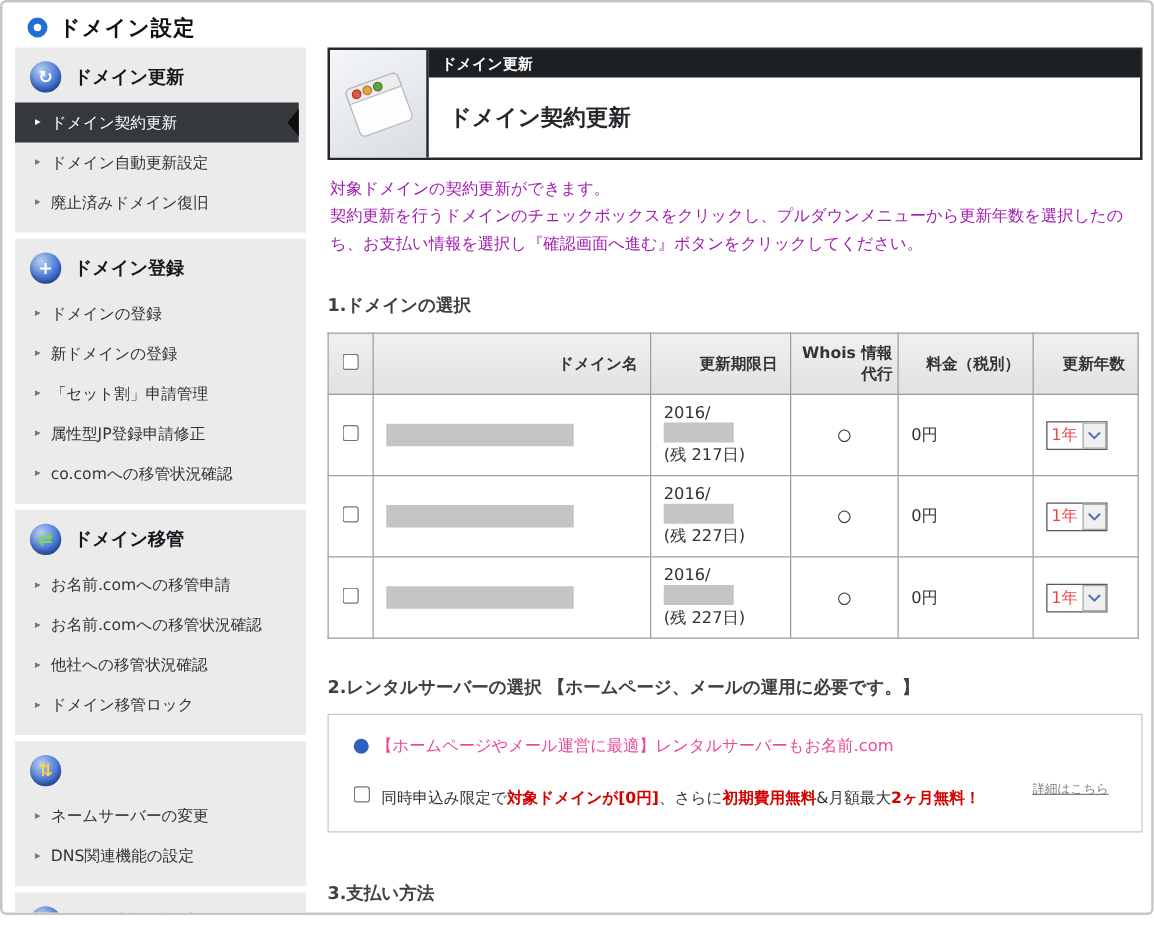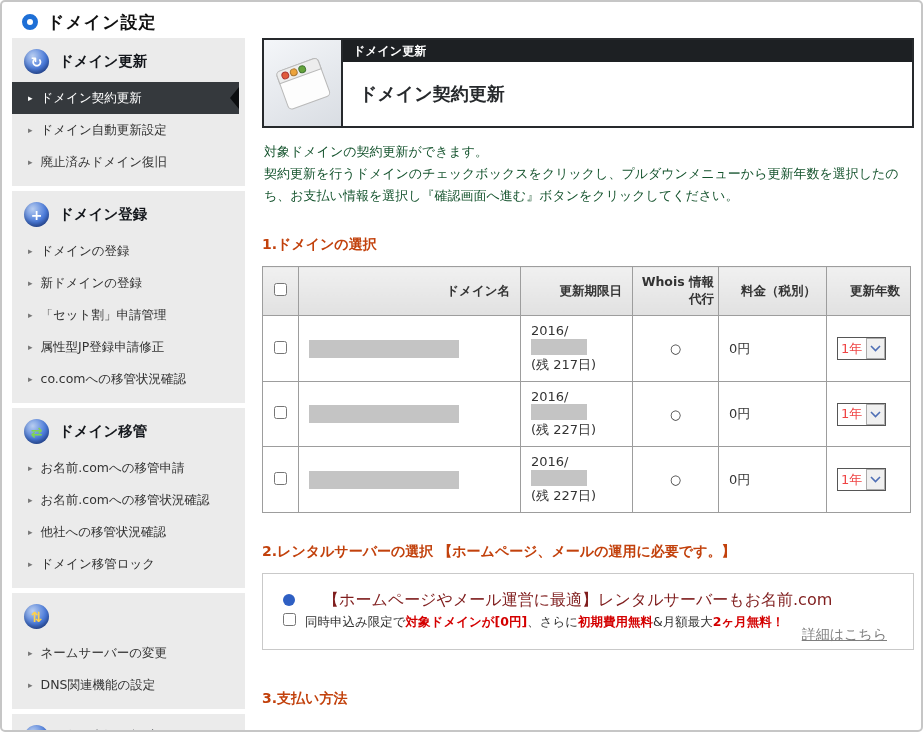--- a/index.html
+++ b/index.html
@@ -52,23 +52,23 @@
   .header-box { display:flex; border:2px solid #26292c; height:90px; }
   .hb-icon {
     width:79px; flex:none; border-right:2px solid #26292c;
     background:linear-gradient(150deg,#f4f6f9,#d9dde3);
     display:flex; align-items:center; justify-content:center;
   }
   .hb-right { flex:1; display:flex; flex-direction:column; }
   .hb-tab { background:#1d2023; color:#fff; font-size:12px; font-weight:bold; padding:3px 10px; line-height:16px; }
   .hb-title { flex:1; display:flex; align-items:center; padding-left:16px; font-size:18px; font-weight:bold; color:#26292c; }
 
-  .intro { margin:13px 2px 0; font-size:13px; color:#14532d; line-height:1.68; max-width:652px; }
-
-  .sec-heading { font-size:14px; font-weight:bold; color:#c2410c; }
+  .intro { margin:13px 2px 0; font-size:13px; color:#a21caf; line-height:1.68; max-width:652px; }
+
+  .sec-heading { font-size:14px; font-weight:bold; color:#404040; }
   .h1 { margin:30px 0 12px; }
   .h2 { margin:30px 0 0; }
   .h3 { margin:40px 0 0; }
 
   
   table.domains { border-collapse:collapse; width:648px; table-layout:fixed; }
   table.domains th, table.domains td { border:1px solid #9d9d9d; }
   table.domains thead th {
     background:linear-gradient(#f0f0f0,#e1e1e1);
     font-size:12.5px; color:#333; font-weight:bold; text-align:right;
@@ -95,27 +95,27 @@
   }
   .sel .sel-text { padding:0 4px 0 3px; font-size:13px; color:#ef4444; }
   .sel .sel-btn {
     width:19px; height:21px; background:#f0f0f0; border:1px solid #ababab;
     display:flex; align-items:center; justify-content:center;
   }
   .sel .sel-btn svg { display:block; }
 
   
   .server-box { border:1px solid #c9c9c9; margin-top:12px; padding:16px 18px 16px 20px; position:relative; width:652px; }
-  .server-title-row { display:flex; align-items:center; gap:28px; font-size:16px; color:#7f1d1d; }
+  .server-title-row { display:flex; align-items:center; gap:6px; font-size:13px; color:#ec4899; }
   .bullet-blue { width:12px; height:12px; border-radius:50%; background:#2e5fc3; flex:none; }
-  .promo-row { display:flex; gap:9px; margin-top:0; align-items:flex-start; }
+  .promo-row { display:flex; gap:9px; margin-top:21px; align-items:flex-start; }
   .promo-row input { margin-top:2px; }
   .promo-text { font-size:12.5px; color:#333; line-height:1.75; max-width:490px; }
   .red { color:#d40000; font-weight:bold; }
-  .detail-link { position:absolute; right:26px; top:52px; font-size:14px; color:#7f7f7f; text-decoration:underline; cursor:pointer; }
+  .detail-link { position:absolute; right:26px; top:52px; font-size:10px; color:#7f7f7f; text-decoration:underline; cursor:pointer; }
 </style>
 </head>
 <body>
 
 <div class="frame">
 
   <div class="page-title-row">
     <span class="title-orb"></span>
     <span class="page-title">ドメイン設定</span>
   </div>

